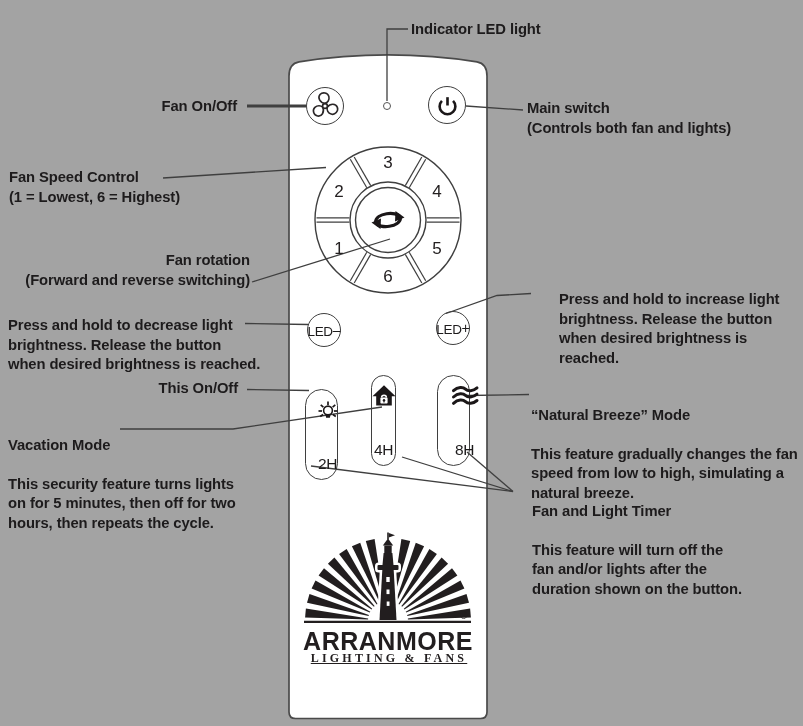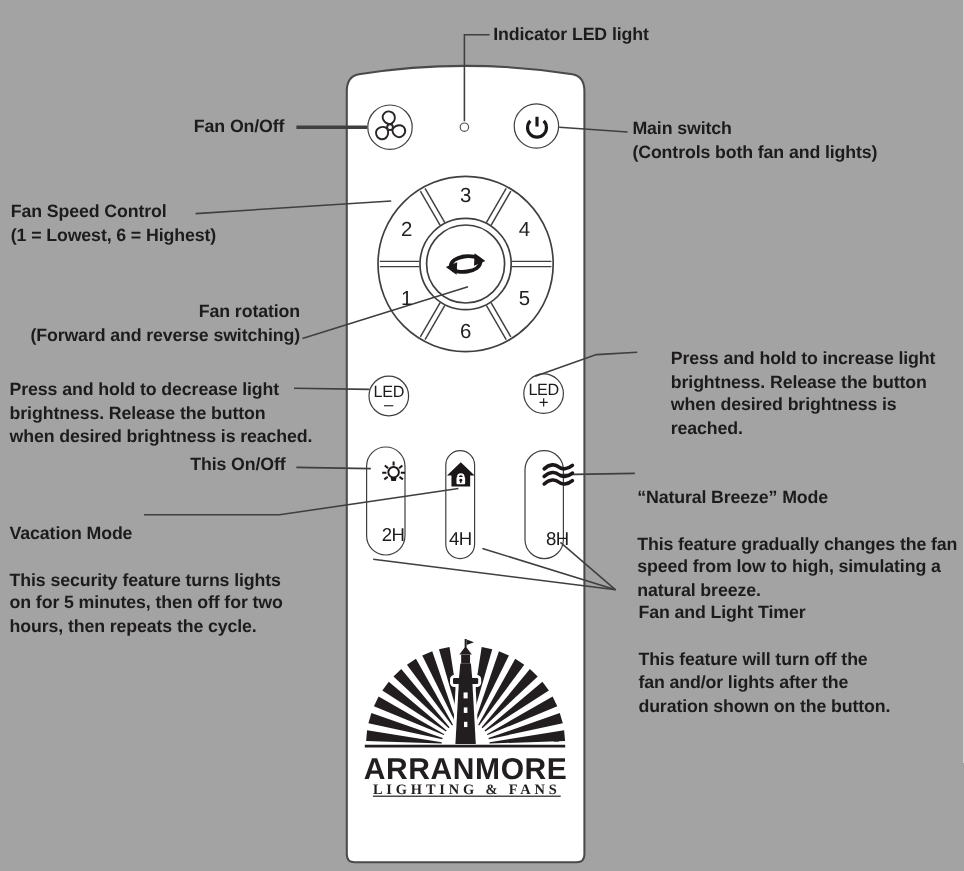--- a/index.html
+++ b/index.html
@@ -4,21 +4,21 @@
 <style>
   html,body{margin:0;padding:0;background:#fff;}
   .canvas{position:relative;width:803px;height:726px;background:#a3a3a3;overflow:hidden;
           font-family:"Liberation Sans",sans-serif;}
   .base{position:absolute;left:0;top:0;}
   .lbl{position:absolute;font-weight:700;font-size:14.8px;line-height:19.5px;
        white-space:pre-line;color:#1d1b1c;letter-spacing:-0.1px;}
   .lbl.right{text-align:right;}
   .circle-btn{position:absolute;box-sizing:border-box;border:1.6px solid #3f3f3f;border-radius:50%;
               background:transparent;display:flex;align-items:center;justify-content:center;}
-  .led-btn{flex-direction:column;color:#1d1b1c;}
+  .led-btn{flex-direction:row;color:#1d1b1c;}
   .led-btn .led-word{font-size:13.5px;line-height:11px;letter-spacing:-0.3px;margin-top:3px;}
   .led-btn .led-sign{font-size:14px;line-height:10px;}
   .pill{position:absolute;box-sizing:border-box;width:33px;height:91px;border:1.5px solid #3f3f3f;
         border-radius:17px;background:transparent;display:flex;flex-direction:column;
         align-items:center;justify-content:space-between;padding:8px 0 6px;}
   .hlabel{font-size:15.5px;color:#1d1b1c;letter-spacing:-0.5px;}
   .dialnum{position:absolute;transform:translate(-50%,-50%);font-size:17px;color:#242021;}
   .rot-btn{position:absolute;left:355px;top:187px;width:66px;height:66px;border-radius:50%;
            display:flex;align-items:center;justify-content:center;background:transparent;}
   .led-dot{position:absolute;left:383px;top:102px;width:8px;height:8px;box-sizing:border-box;
@@ -188,21 +188,21 @@
 
   <div class="circle-btn led-btn" style="left:307px;top:313px;width:34px;height:34px;">
     <span class="led-word">LED</span>
     <span class="led-sign">–</span>
   </div>
   <div class="circle-btn led-btn" style="left:436px;top:311px;width:34px;height:34px;">
     <span class="led-word">LED</span>
     <span class="led-sign">+</span>
   </div>
 
-  <div class="pill" style="left:305px;top:372px;padding-left:12px;">
+  <div class="pill" style="left:305px;top:389px;padding-left:12px;">
     <svg width="24" height="26" viewBox="-12 -13 24 26">
       <g stroke="#1b1718" stroke-width="1.7">
         <line x1="6" y1="0" x2="9.5" y2="0"></line>
           <line x1="-6" y1="0" x2="-9.5" y2="0"></line>
         <line x1="0" y1="-6" x2="0" y2="-9.5"></line>
         <line x1="4.6" y1="-3.86" x2="7.28" y2="-6.1"></line>
           <line x1="-4.6" y1="-3.86" x2="-7.28" y2="-6.1"></line>
         <line x1="4.9" y1="3.44" x2="7.78" y2="5.45"></line>
           <line x1="-4.9" y1="3.44" x2="-7.78" y2="5.45"></line>
       </g>

